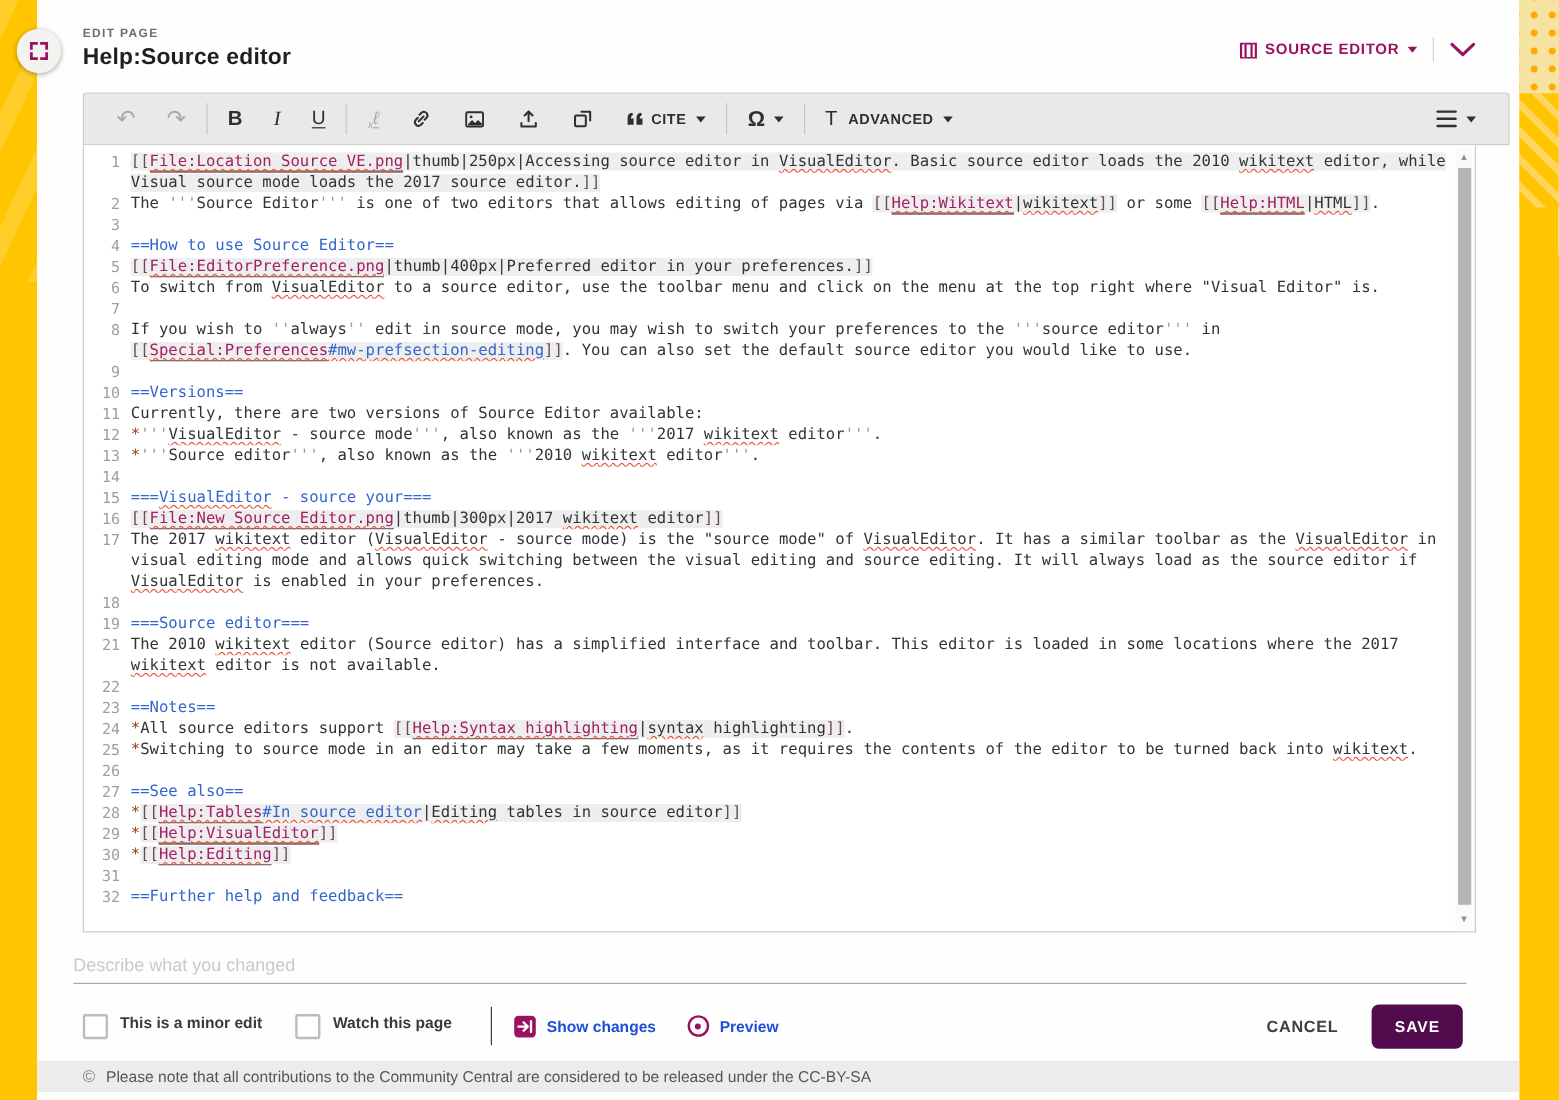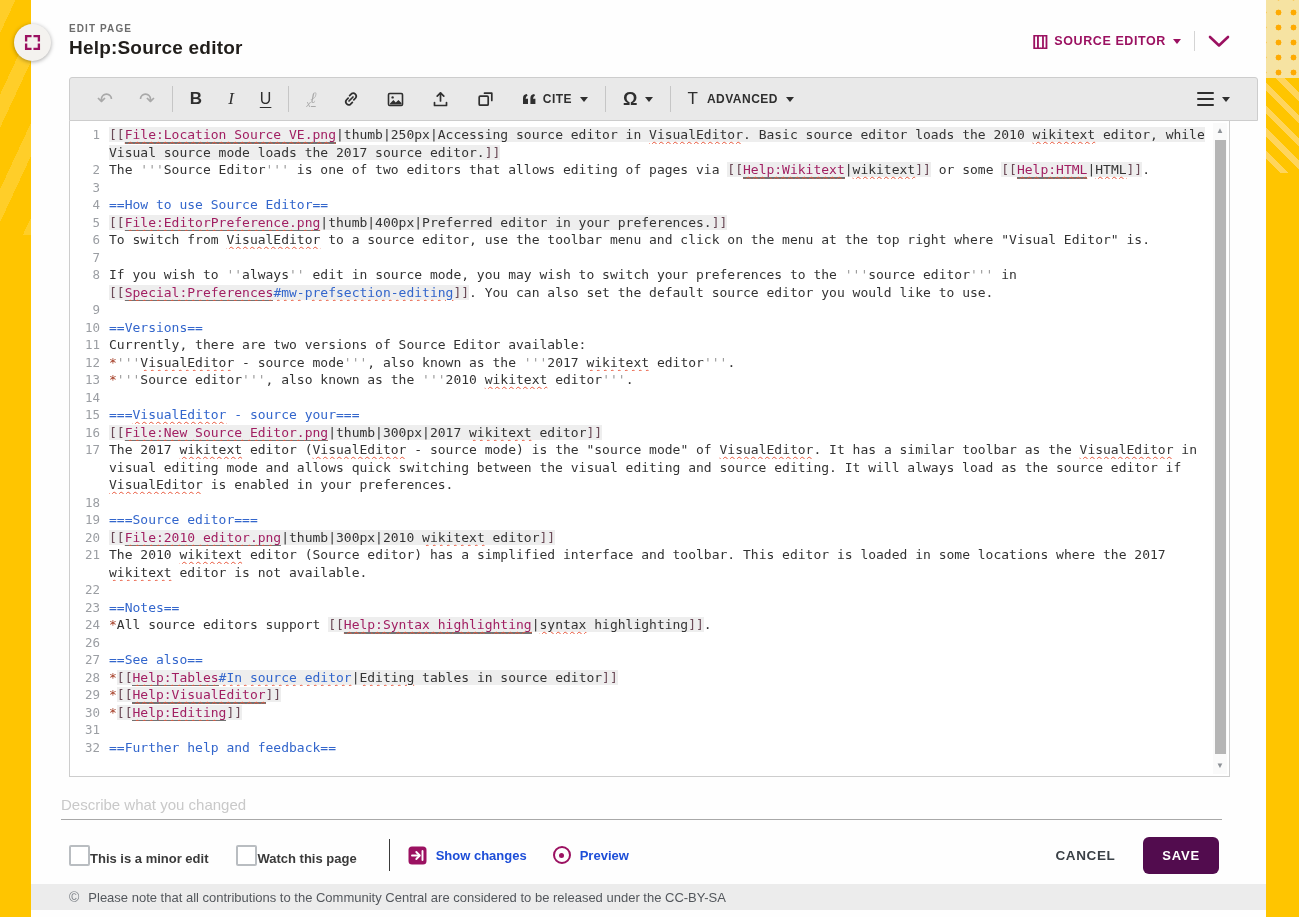--- a/index.html
+++ b/index.html
@@ -83,21 +83,21 @@
   .scroll-up{top:1px;}
   .scroll-down{bottom:1px;}
   .thumb{position:absolute;left:1.5px;top:17px;bottom:20px;width:11px;background:#b5b5b5;cursor:grab;}
 
   
   .summary{position:absolute;left:30px;top:789px;width:1161px;height:31px;border:none;background:transparent;
      border-bottom:1px solid #a8a8a8;font-size:15px;color:#3a3a3a;outline:none;padding:0;box-sizing:border-box;
      font-family:"Liberation Sans",sans-serif;}
   .summary::placeholder{color:#c9c9c9;}
   .actions{position:absolute;left:38px;right:36px;top:836px;height:38px;display:flex;align-items:center;}
-  .chk{display:flex;align-items:flex-end;cursor:pointer;margin-right:28px;}
+  .chk{display:flex;align-items:flex-start;gap:10px;cursor:pointer;margin-right:28px;}
   .chk-box{width:17px;height:17px;border:2px solid #b9bdc1;border-radius:2px;background:#fff;flex:0 0 auto;}
   .chk-label{font-size:13px;font-weight:600;color:#3a3a3a;}
   .act-divider{width:1px;height:32px;background:#3a3a3a;margin:0 18px 0 4px;}
   .ghost-btn{display:flex;align-items:center;gap:9px;background:none;border:none;cursor:pointer;
      color:#1d4ed8;font-weight:800;font-size:13px;font-family:"Liberation Sans",sans-serif;margin-right:26px;padding:0;}
   .sc-icon{width:19px;height:19px;}
   .eye-icon{width:18px;height:18px;position:relative;border:2.2px solid #9b1161;border-radius:50%;box-sizing:border-box;}
   .eye-icon::after{content:'';position:absolute;left:50%;top:50%;width:5px;height:5px;margin:-2.5px 0 0 -2.5px;
      border-radius:50%;background:#9b1161;}
   .spacer{flex:1;}
@@ -243,26 +243,26 @@
           <div class="row"><span class="gutter">12</span><span class="code"><span class="c-s">*</span><span class="c-q">'''</span><span class="c-p m-w">VisualEditor</span><span class="c-p"> - source mode</span><span class="c-q">'''</span><span class="c-p">, also known as the </span><span class="c-q">'''</span><span class="c-p">2017 </span><span class="c-p m-w">wikitext</span><span class="c-p"> editor</span><span class="c-q">'''</span><span class="c-p">.</span></span></div>
           <div class="row"><span class="gutter">13</span><span class="code"><span class="c-s">*</span><span class="c-q">'''</span><span class="c-p">Source editor</span><span class="c-q">'''</span><span class="c-p">, also known as the </span><span class="c-q">'''</span><span class="c-p">2010 </span><span class="c-p m-w">wikitext</span><span class="c-p"> editor</span><span class="c-q">'''</span><span class="c-p">.</span></span></div>
           <div class="row"><span class="gutter">14</span><span class="code"></span></div>
           <div class="row"><span class="gutter">15</span><span class="code"><span class="c-h">===</span><span class="c-h m-w">VisualEditor</span><span class="c-h"> - source your===</span></span></div>
           <div class="row"><span class="gutter">16</span><span class="code"><span class="c-k m-g">[[</span><span class="c-l m-w m-g">File:New Source Editor.png</span><span class="c-p m-g">|thumb|300px|2017 </span><span class="c-p m-w m-g">wikitext</span><span class="c-p m-g"> editor</span><span class="c-k m-g">]]</span></span></div>
           <div class="row"><span class="gutter">17</span><span class="code"><span class="c-p">The 2017 </span><span class="c-p m-w">wikitext</span><span class="c-p"> editor (</span><span class="c-p m-w">VisualEditor</span><span class="c-p"> - source mode) is the "source mode" of </span><span class="c-p m-w">VisualEditor</span><span class="c-p">. It has a similar toolbar as the </span><span class="c-p m-w">VisualEditor</span><span class="c-p"> in</span></span></div>
           <div class="row"><span class="gutter"></span><span class="code"><span class="c-p">visual editing mode and allows quick switching between the visual editing and source editing. It will always load as the source editor if</span></span></div>
           <div class="row"><span class="gutter"></span><span class="code"><span class="c-p m-w">VisualEditor</span><span class="c-p"> is enabled in your preferences.</span></span></div>
           <div class="row"><span class="gutter">18</span><span class="code"></span></div>
           <div class="row"><span class="gutter">19</span><span class="code"><span class="c-h">===Source editor===</span></span></div>
-          <div class="row"><span class="gutter">20</span><span class="code"><span class="c-k m-g">[[</span><span class="c-l m-w m-g">File:2010 editor.png</span><span class="c-p m-g">|thumb|300px|2010 </span><span class="c-p m-w m-g">wikitext</span><span class="c-p m-g"> editor</span><span class="c-k m-g">]]</span></span></div>
           <div class="row"><span class="gutter">21</span><span class="code"><span class="c-p">The 2010 </span><span class="c-p m-w">wikitext</span><span class="c-p"> editor (Source editor) has a simplified interface and toolbar. This editor is loaded in some locations where the 2017</span></span></div>
           <div class="row"><span class="gutter"></span><span class="code"><span class="c-p m-w">wikitext</span><span class="c-p"> editor is not available.</span></span></div>
           <div class="row"><span class="gutter">22</span><span class="code"></span></div>
           <div class="row"><span class="gutter">23</span><span class="code"><span class="c-h">==Notes==</span></span></div>
           <div class="row"><span class="gutter">24</span><span class="code"><span class="c-s">*</span><span class="c-p">All source editors support </span><span class="c-k m-g">[[</span><span class="c-l m-w m-g">Help:Syntax highlighting</span><span class="c-p m-g">|</span><span class="c-p m-w m-g">syntax</span><span class="c-p m-g"> highlighting</span><span class="c-k m-g">]]</span><span class="c-p">.</span></span></div>
+          <div class="row"><span class="gutter">25</span><span class="code"><span class="c-s">*</span><span class="c-p">Switching to source mode in an editor may take a few moments, as it requires the contents of the editor to be turned back into </span><span class="c-p m-w">wikitext</span><span class="c-p">.</span></span></div>
           <div class="row"><span class="gutter">26</span><span class="code"></span></div>
           <div class="row"><span class="gutter">27</span><span class="code"><span class="c-h">==See also==</span></span></div>
           <div class="row"><span class="gutter">28</span><span class="code"><span class="c-s">*</span><span class="c-k m-g">[[</span><span class="c-l m-w m-g">Help:Tables</span><span class="c-a m-w m-g">#In source editor</span><span class="c-p m-g">|</span><span class="c-p m-w m-g">Editing</span><span class="c-p m-g"> tables in source editor</span><span class="c-k m-g">]]</span></span></div>
           <div class="row"><span class="gutter">29</span><span class="code"><span class="c-s">*</span><span class="c-k m-g">[[</span><span class="c-l m-w m-g">Help:VisualEditor</span><span class="c-k m-g">]]</span></span></div>
           <div class="row"><span class="gutter">30</span><span class="code"><span class="c-s">*</span><span class="c-k m-g">[[</span><span class="c-l m-w m-g">Help:Editing</span><span class="c-k m-g">]]</span></span></div>
           <div class="row"><span class="gutter">31</span><span class="code"></span></div>
           <div class="row"><span class="gutter">32</span><span class="code"><span class="c-h">==Further help and feedback==</span></span></div>
         </div>
       <div class="vscroll">
         <button class="scroll-up">▲</button>

